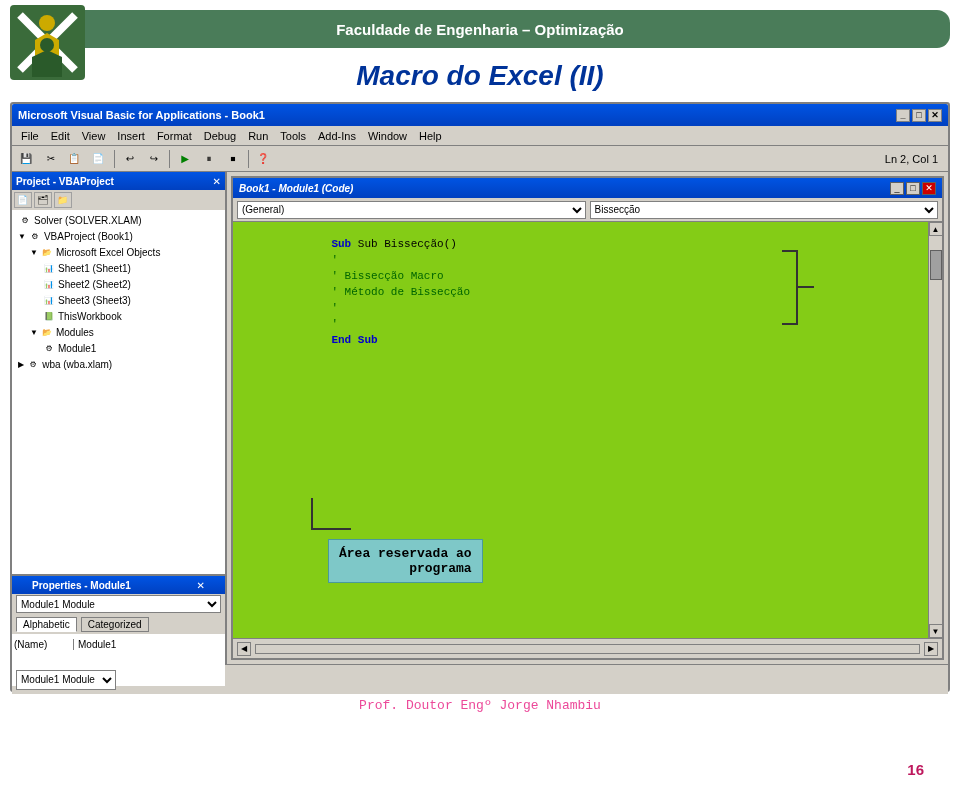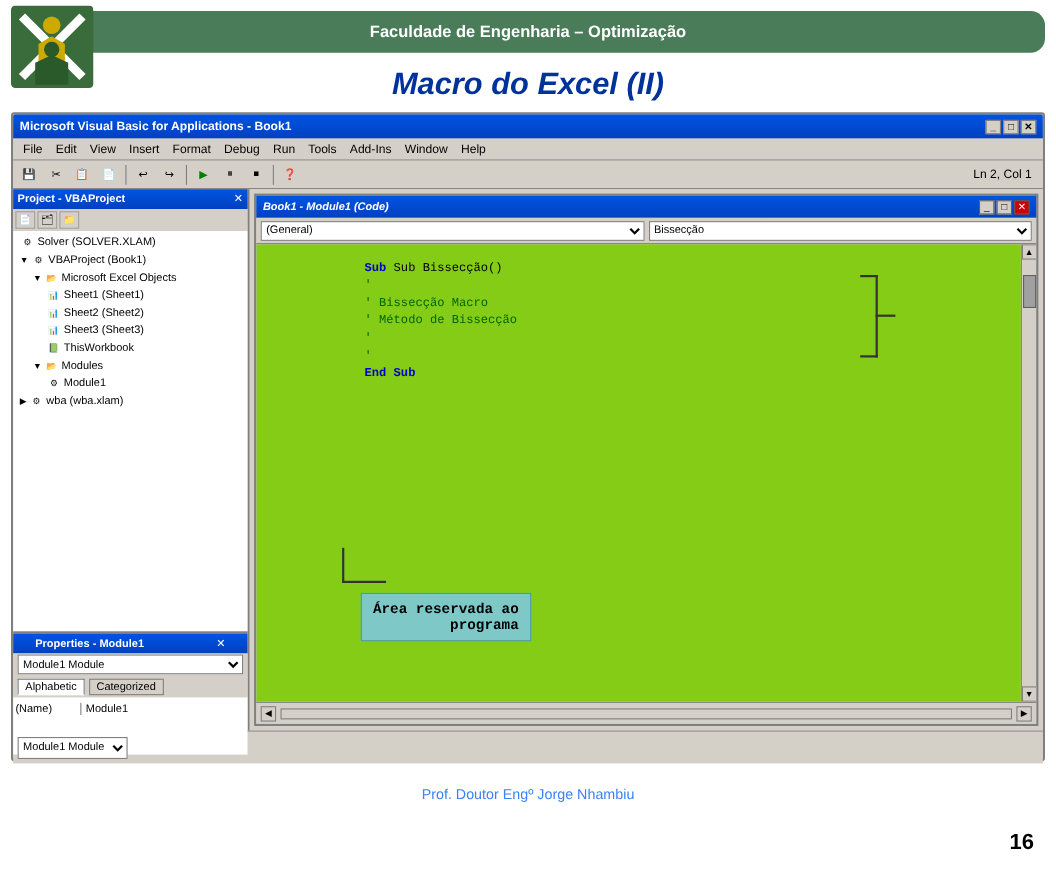--- a/index.html
+++ b/index.html
@@ -387,31 +387,32 @@
       font-size: 10px;
       background: white;
       border: 1px solid #808080;
       font-family: 'Segoe UI', Tahoma, sans-serif;
       width: 100px;
     }
 
     
     .footer {
       text-align: center;
-      margin-top: 22px;
+      margin-top: 6px;
       font-size: 13px;
-      color: #3b82f6;
+      color: #ec4899;
+      font-family: Liberation Mono, monospace;
     }
     .page-number {
       position: absolute;
       bottom: 12px;
-      right: 20px;
-      font-size: 20px;
-      font-weight: bold;
-      color: #000000;
+      right: 36px;
+      font-size: 15px;
+      font-weight: bold;
+      color: #be185d;
     }
 
     
     .scrollbar-v {
       width: 14px;
       background: #d4d0c8;
       border-left: 1px solid #808080;
       display: flex;
       flex-direction: column;
       align-items: center;

